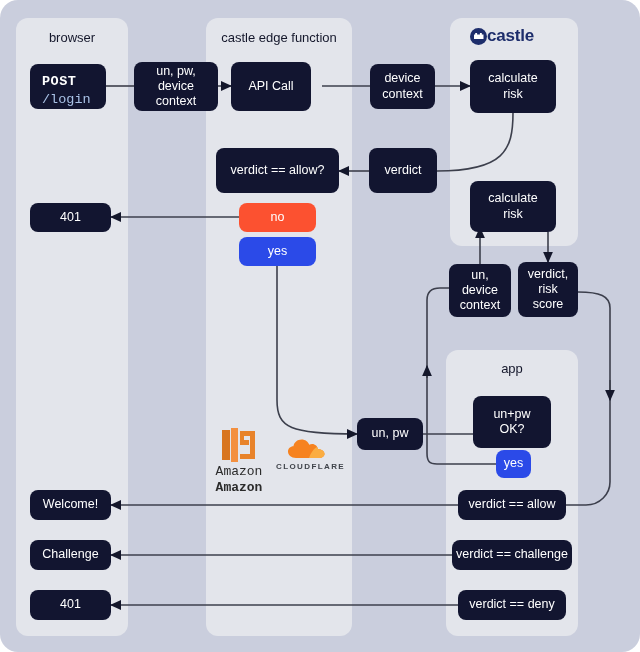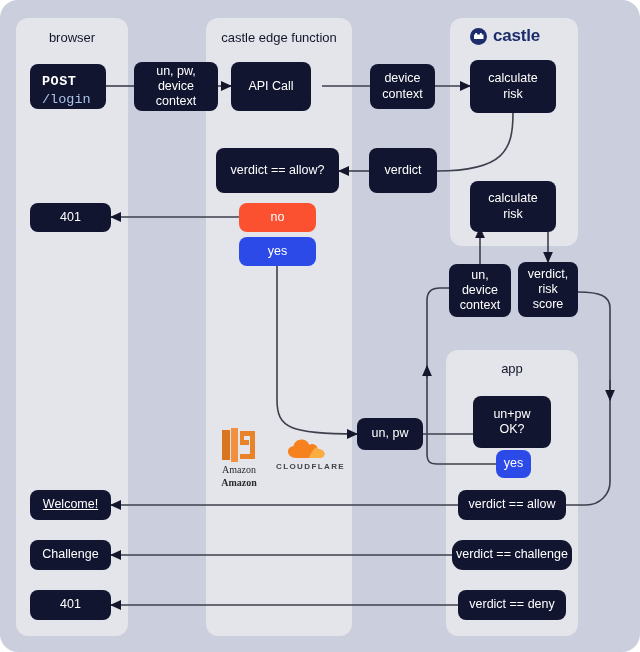--- a/index.html
+++ b/index.html
@@ -32,34 +32,34 @@
   .node.mono{
     display:block;text-align:left;padding:9px 12px;
     font-family:"Liberation Mono",monospace;font-size:13.5px;line-height:1.35;
   }
   .mono .m1{font-weight:bold;color:#ffffff;letter-spacing:.5px;}
   .mono .m2{color:#a9c2e6;}
   svg.edges{position:absolute;left:0;top:0;width:640px;height:652px;overflow:visible;}
   .edge{fill:none;stroke:#3c3f4c;stroke-width:1.6;}
   .arrowhead{fill:#14172b;}
   .logo-castle{
-    position:absolute;display:flex;align-items:center;gap:6px;
+    position:absolute;display:flex;align-items:center;
   }
   .castle-mark{width:17px;height:17px;border-radius:50%;background:#1d2d6b;position:relative;}
   .castle-mark:before{
     content:"";position:absolute;left:3.5px;top:5.5px;width:10px;height:6px;
     background:#ffffff;
     clip-path:polygon(0% 100%,0% 25%,17% 25%,17% 0%,36% 0%,36% 25%,64% 25%,64% 0%,83% 0%,83% 25%,100% 25%,100% 100%);
   }
   .castle-word{font-size:17px;color:#1d2d6b;font-weight:bold;letter-spacing:-.2px;}
   .vendor{position:absolute;text-align:center;}
   .lambda-mark{position:relative;width:34px;height:34px;margin:0 auto;}
   .lambda-mark i{position:absolute;display:block;background:#e8832a;}
-  .vendor-cap{font-size:10px;color:#2b2b2b;line-height:1.25;margin-top:2px;
-    font-family:Liberation Serif, serif;}
+  .vendor-cap{font-size:13px;color:#2b2b2b;line-height:1.25;margin-top:2px;
+    font-family:Liberation Mono, monospace;}
   .vendor-cap b{font-weight:bold;}
   .cf-cloud{width:40px;height:22px;margin:0 auto;position:relative;}
   .cf-word{font-size:8px;font-weight:bold;letter-spacing:1.4px;color:#40444b;margin-top:2px;}
 </style>
 </head>
 <body>
 
 <div id="canvas">
   <div id="board"></div>
 
@@ -158,25 +158,25 @@
 
   <div class="node" style="left:357px;top:418px;width:66px;height:32px;">un, pw</div>
 
   <div class="node" style="left:473px;top:396px;width:78px;height:52px;white-space:pre-line;">un+pw
 OK?</div>
 
   <div class="node blue" style="left:496px;top:450px;width:35px;height:28px;">yes</div>
 
   <div class="node" style="left:458px;top:490px;width:108px;height:30px;">verdict == allow</div>
 
-  <div class="node" style="left:452px;top:540px;width:120px;height:30px;border-radius:11px;">verdict == challenge</div>
+  <div class="node" style="left:452px;top:540px;width:120px;height:30px;">verdict == challenge</div>
 
   <div class="node" style="left:458px;top:590px;width:108px;height:30px;">verdict == deny</div>
 
-  <div class="node" style="left:30px;top:490px;width:81px;height:30px;text-decoration:underline;">Welcome!</div>
+  <div class="node" style="left:30px;top:490px;width:81px;height:30px;">Welcome!</div>
 
   <div class="node" style="left:30px;top:540px;width:81px;height:30px;">Challenge</div>
 
   <div class="node" style="left:30px;top:590px;width:81px;height:30px;">401</div>
 
   <div class="vendor" style="left:215px;top:428px;width:48px;">
     <div class="lambda-mark">
       <i style="left:0px;top:2px;width:8px;height:30px;background:#d8751f;"></i>
       <i style="left:9px;top:0px;width:7px;height:34px;background:#f39040;"></i>
       <i style="left:18px;top:3px;width:15px;height:5px;background:#e8832a;"></i>

